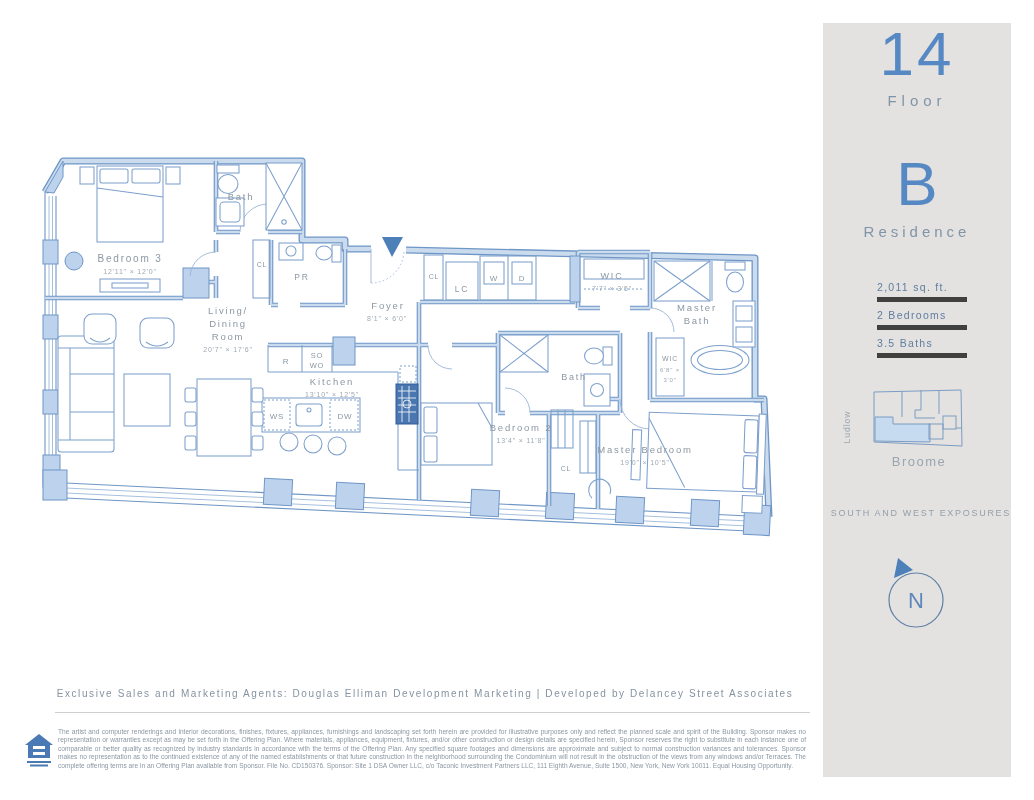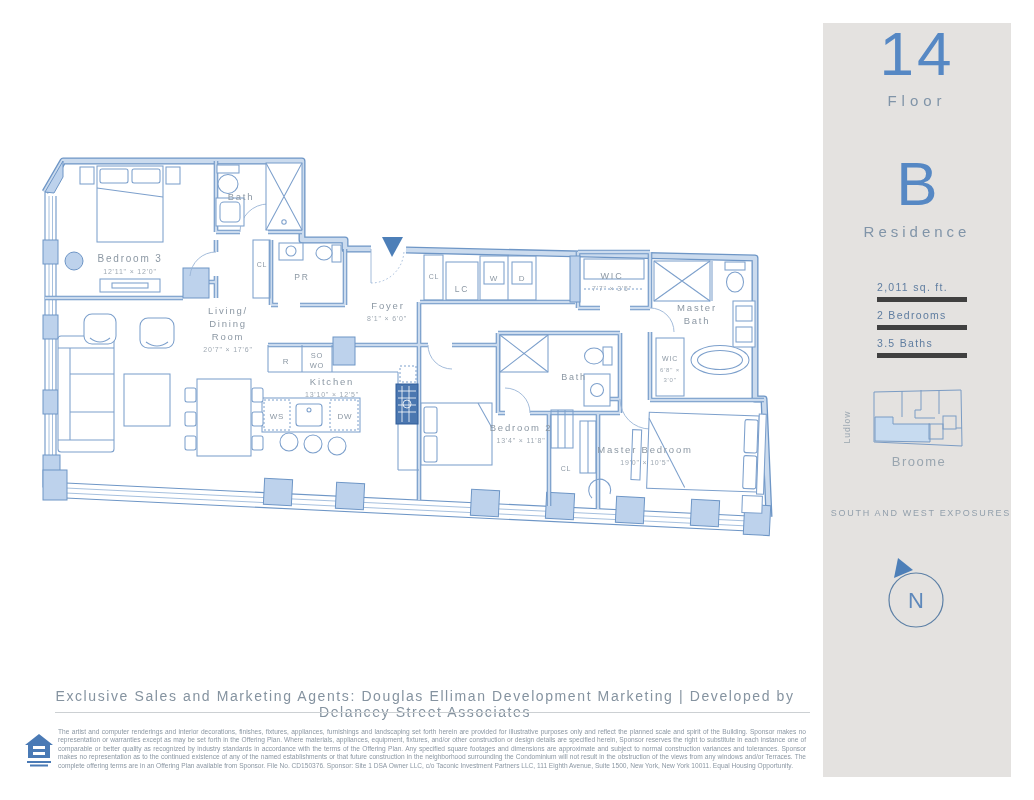--- a/index.html
+++ b/index.html
@@ -37,21 +37,21 @@
   .res-label{margin-top:8px;text-align:center;font-size:15px;color:#8094a8;letter-spacing:4px;}
   .stats{margin:40px 0 0 54px;width:90px;list-style:none;padding:0;}
   .stats li{font-size:10.5px;color:#5f7da0;letter-spacing:1.3px;padding:1px 0 4px;border-bottom:5px solid #404040;margin-bottom:6px;}
   .map-wrap{position:relative;margin-top:30px;height:106px;}
   .street-left{position:absolute;left:8px;top:34px;font-size:8.5px;color:#9aa6b0;letter-spacing:1px;transform:rotate(-90deg);}
   .keyplan{position:absolute;left:48px;top:0;}
   .street-bottom{position:absolute;left:48px;top:66px;width:96px;text-align:center;font-size:13px;color:#9aa6b0;letter-spacing:1.5px;}
   .exposures{margin-top:14px;text-align:right;font-size:9px;color:#93a0ac;letter-spacing:1.7px;}
   .compass-wrap{margin-top:38px;text-align:center;}
   
-  .agents{position:absolute;left:30px;top:688px;width:790px;text-align:center;font-size:14px;letter-spacing:1.6px;color:#8593a0;}
+  .agents{position:absolute;left:30px;top:688px;width:790px;text-align:center;font-size:10px;letter-spacing:1.6px;color:#8593a0;}
   .rule{position:absolute;left:55px;top:712px;width:755px;border-top:1px solid #ccd0d3;}
   .disclaimer{position:absolute;left:58px;top:721px;width:748px;font-size:6.6px;line-height:1.3;color:#8b97a3;text-align:justify;}
   .eho{position:absolute;left:24px;top:733px;}
 </style>
 </head>
 <body>
 
 <svg class="plan-svg" width="820" height="690" viewBox="0 0 820 690">
 
   <g>

